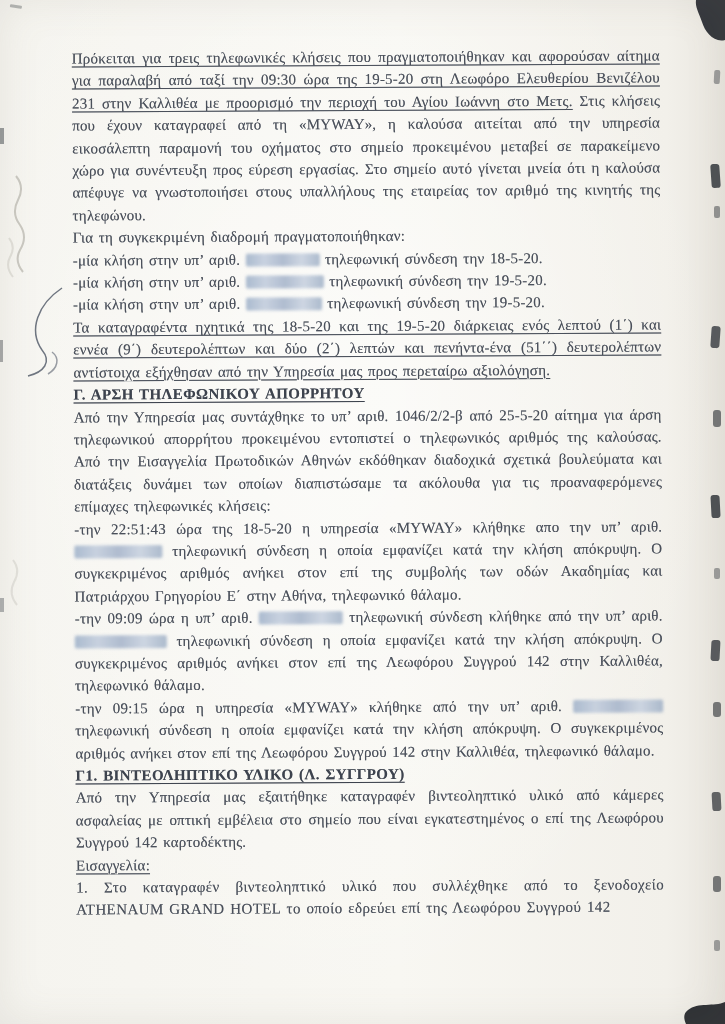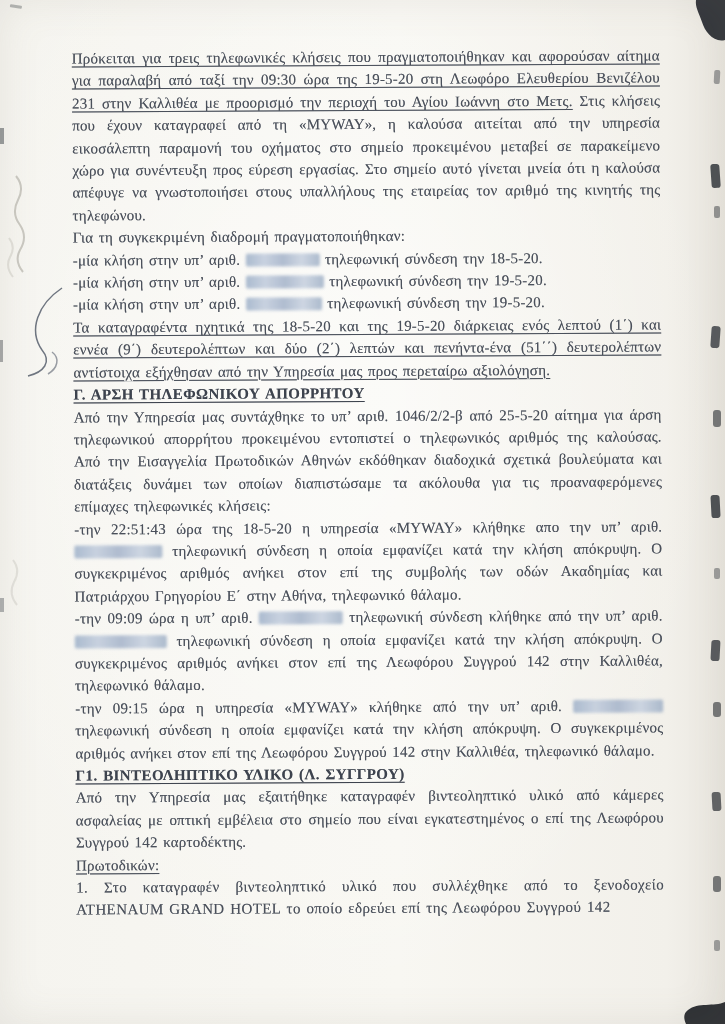--- a/index.html
+++ b/index.html
@@ -52,21 +52,21 @@
     <p data-name="call-line-2"><span data-name="text-segment">-μία κλήση στην υπ’ αριθ. </span><span class="redacted" data-name="redacted-phone-number" style="width: 78px;"></span><span data-name="text-segment"> τηλεφωνική σύνδεση την 19-5-20.</span></p>
     <p data-name="call-line-3"><span data-name="text-segment">-μία κλήση στην υπ’ αριθ. </span><span class="redacted" data-name="redacted-phone-number" style="width: 76px;"></span><span data-name="text-segment"> τηλεφωνική σύνδεση την 19-5-20.</span></p>
     <p data-name="audio-extract-paragraph"><span data-name="text-segment" class="u">Τα καταγραφέντα ηχητικά της 18-5-20 και της 19-5-20 διάρκειας ενός λεπτού (1΄) και εννέα (9΄) δευτερολέπτων και δύο (2΄) λεπτών και πενήντα-ένα (51΄΄) δευτερολέπτων αντίστοιχα εξήχθησαν από την Υπηρεσία μας προς περεταίρω αξιολόγηση.</span></p>
     <p data-name="section-c-heading" class="heading"><span data-name="text-segment">Γ. ΑΡΣΗ ΤΗΛΕΦΩΝΙΚΟΥ ΑΠΟΡΡΗΤΟΥ</span></p>
     <p data-name="section-c-intro"><span data-name="text-segment">Από την Υπηρεσία μας συντάχθηκε το υπ’ αριθ. 1046/2/2-β από 25-5-20 αίτημα για άρση τηλεφωνικού απορρήτου προκειμένου εντοπιστεί ο τηλεφωνικός αριθμός της καλούσας. Από την Εισαγγελία Πρωτοδικών Αθηνών εκδόθηκαν διαδοχικά σχετικά βουλεύματα και διατάξεις δυνάμει των οποίων διαπιστώσαμε τα ακόλουθα για τις προαναφερόμενες επίμαχες τηλεφωνικές κλήσεις:</span></p>
     <p data-name="call-detail-1"><span data-name="text-segment">-την 22:51:43 ώρα της 18-5-20 η υπηρεσία «MYWAY» κλήθηκε απο την υπ’ αριθ. </span><span class="redacted" data-name="redacted-phone-number" style="width: 88px;"></span><span data-name="text-segment"> τηλεφωνική σύνδεση η οποία εμφανίζει κατά την κλήση απόκρυψη. Ο συγκεκριμένος αριθμός ανήκει στον επί της συμβολής των οδών Ακαδημίας και Πατριάρχου Γρηγορίου Ε΄ στην Αθήνα, τηλεφωνικό θάλαμο.</span></p>
     <p data-name="call-detail-2"><span data-name="text-segment">-την 09:09 ώρα η υπ’ αριθ. </span><span class="redacted" data-name="redacted-phone-number" style="width: 84px;"></span><span data-name="text-segment"> τηλεφωνική σύνδεση κλήθηκε από την υπ’ αριθ. </span><span class="redacted" data-name="redacted-phone-number" style="width: 92px;"></span><span data-name="text-segment"> τηλεφωνική σύνδεση η οποία εμφανίζει κατά την κλήση απόκρυψη. Ο συγκεκριμένος αριθμός ανήκει στον επί της Λεωφόρου Συγγρού 142 στην Καλλιθέα, τηλεφωνικό θάλαμο.</span></p>
     <p data-name="call-detail-3"><span data-name="text-segment">-την 09:15 ώρα η υπηρεσία «MYWAY» κλήθηκε από την υπ’ αριθ. </span><span class="redacted" data-name="redacted-phone-number" style="width: 90px;"></span><span data-name="text-segment"> τηλεφωνική σύνδεση η οποία εμφανίζει κατά την κλήση απόκρυψη. Ο συγκεκριμένος αριθμός ανήκει στον επί της Λεωφόρου Συγγρού 142 στην Καλλιθέα, τηλεφωνικό θάλαμο.</span></p>
     <p data-name="section-c1-heading" class="heading"><span data-name="text-segment">Γ1. ΒΙΝΤΕΟΛΗΠΤΙΚΟ ΥΛΙΚΟ (Λ. ΣΥΓΓΡΟΥ)</span></p>
     <p data-name="video-request-paragraph"><span data-name="text-segment">Από την Υπηρεσία μας εξαιτήθηκε καταγραφέν βιντεοληπτικό υλικό από κάμερες ασφαλείας με οπτική εμβέλεια στο σημείο που είναι εγκατεστημένος ο επί της Λεωφόρου Συγγρού 142 καρτοδέκτης.</span></p>
-    <p data-name="eidikotera-label"><span data-name="text-segment" class="u">Πρωτοδικών:</span></p>
+    <p data-name="eidikotera-label"><span data-name="text-segment" class="u">Εισαγγελία:</span></p>
     <p data-name="video-item-1"><span data-name="text-segment">1. Στο καταγραφέν βιντεοληπτικό υλικό που συλλέχθηκε από το ξενοδοχείο ATHENAUM GRAND HOTEL το οποίο εδρεύει επί της Λεωφόρου Συγγρού 142</span></p>
   </div>
 
 <svg class="artifacts" data-name="scan-artifacts" width="725" height="1024" viewBox="0 0 725 1024" xmlns="http://www.w3.org/2000/svg">
 
   <path data-name="scan-blob-top-right" d="M696,0 L725,0 L725,40 C714,43 705,32 702,22 C699,13 695,7 696,0 Z" fill="#20242a" opacity="0.9"></path>
 
   <path data-name="scan-blob-bottom-right" d="M688,1010 C698,1002 714,1007 725,1002 L725,1024 L686,1024 C683,1017 684,1013 688,1010 Z" fill="#1d2126" opacity="0.92"></path>
 
   <g data-name="scan-edge-marks-right" fill="#262b31">

